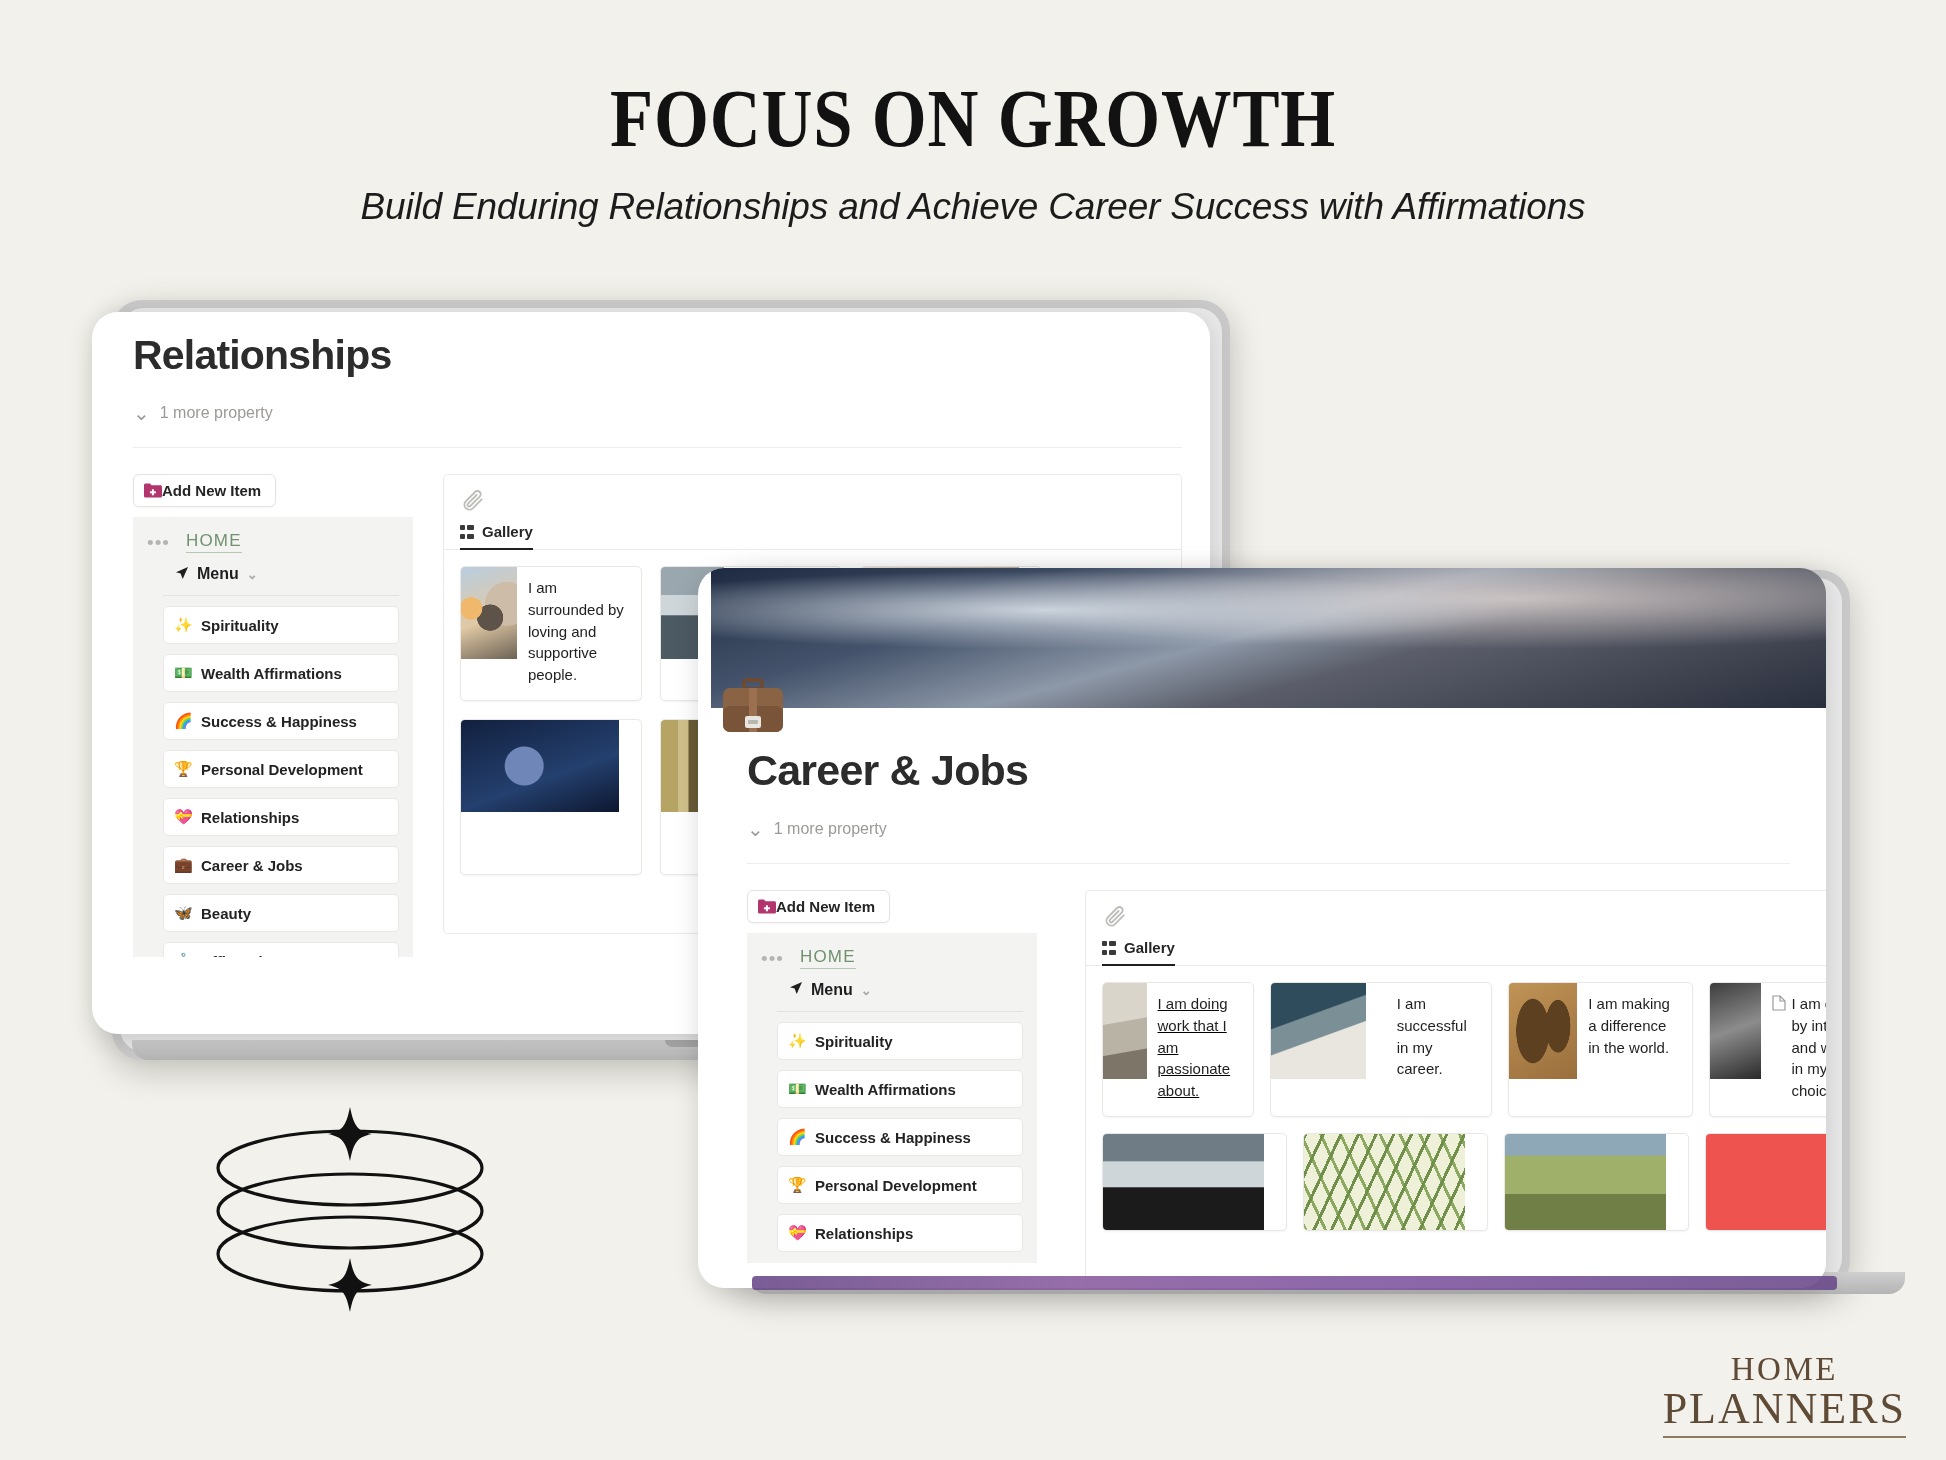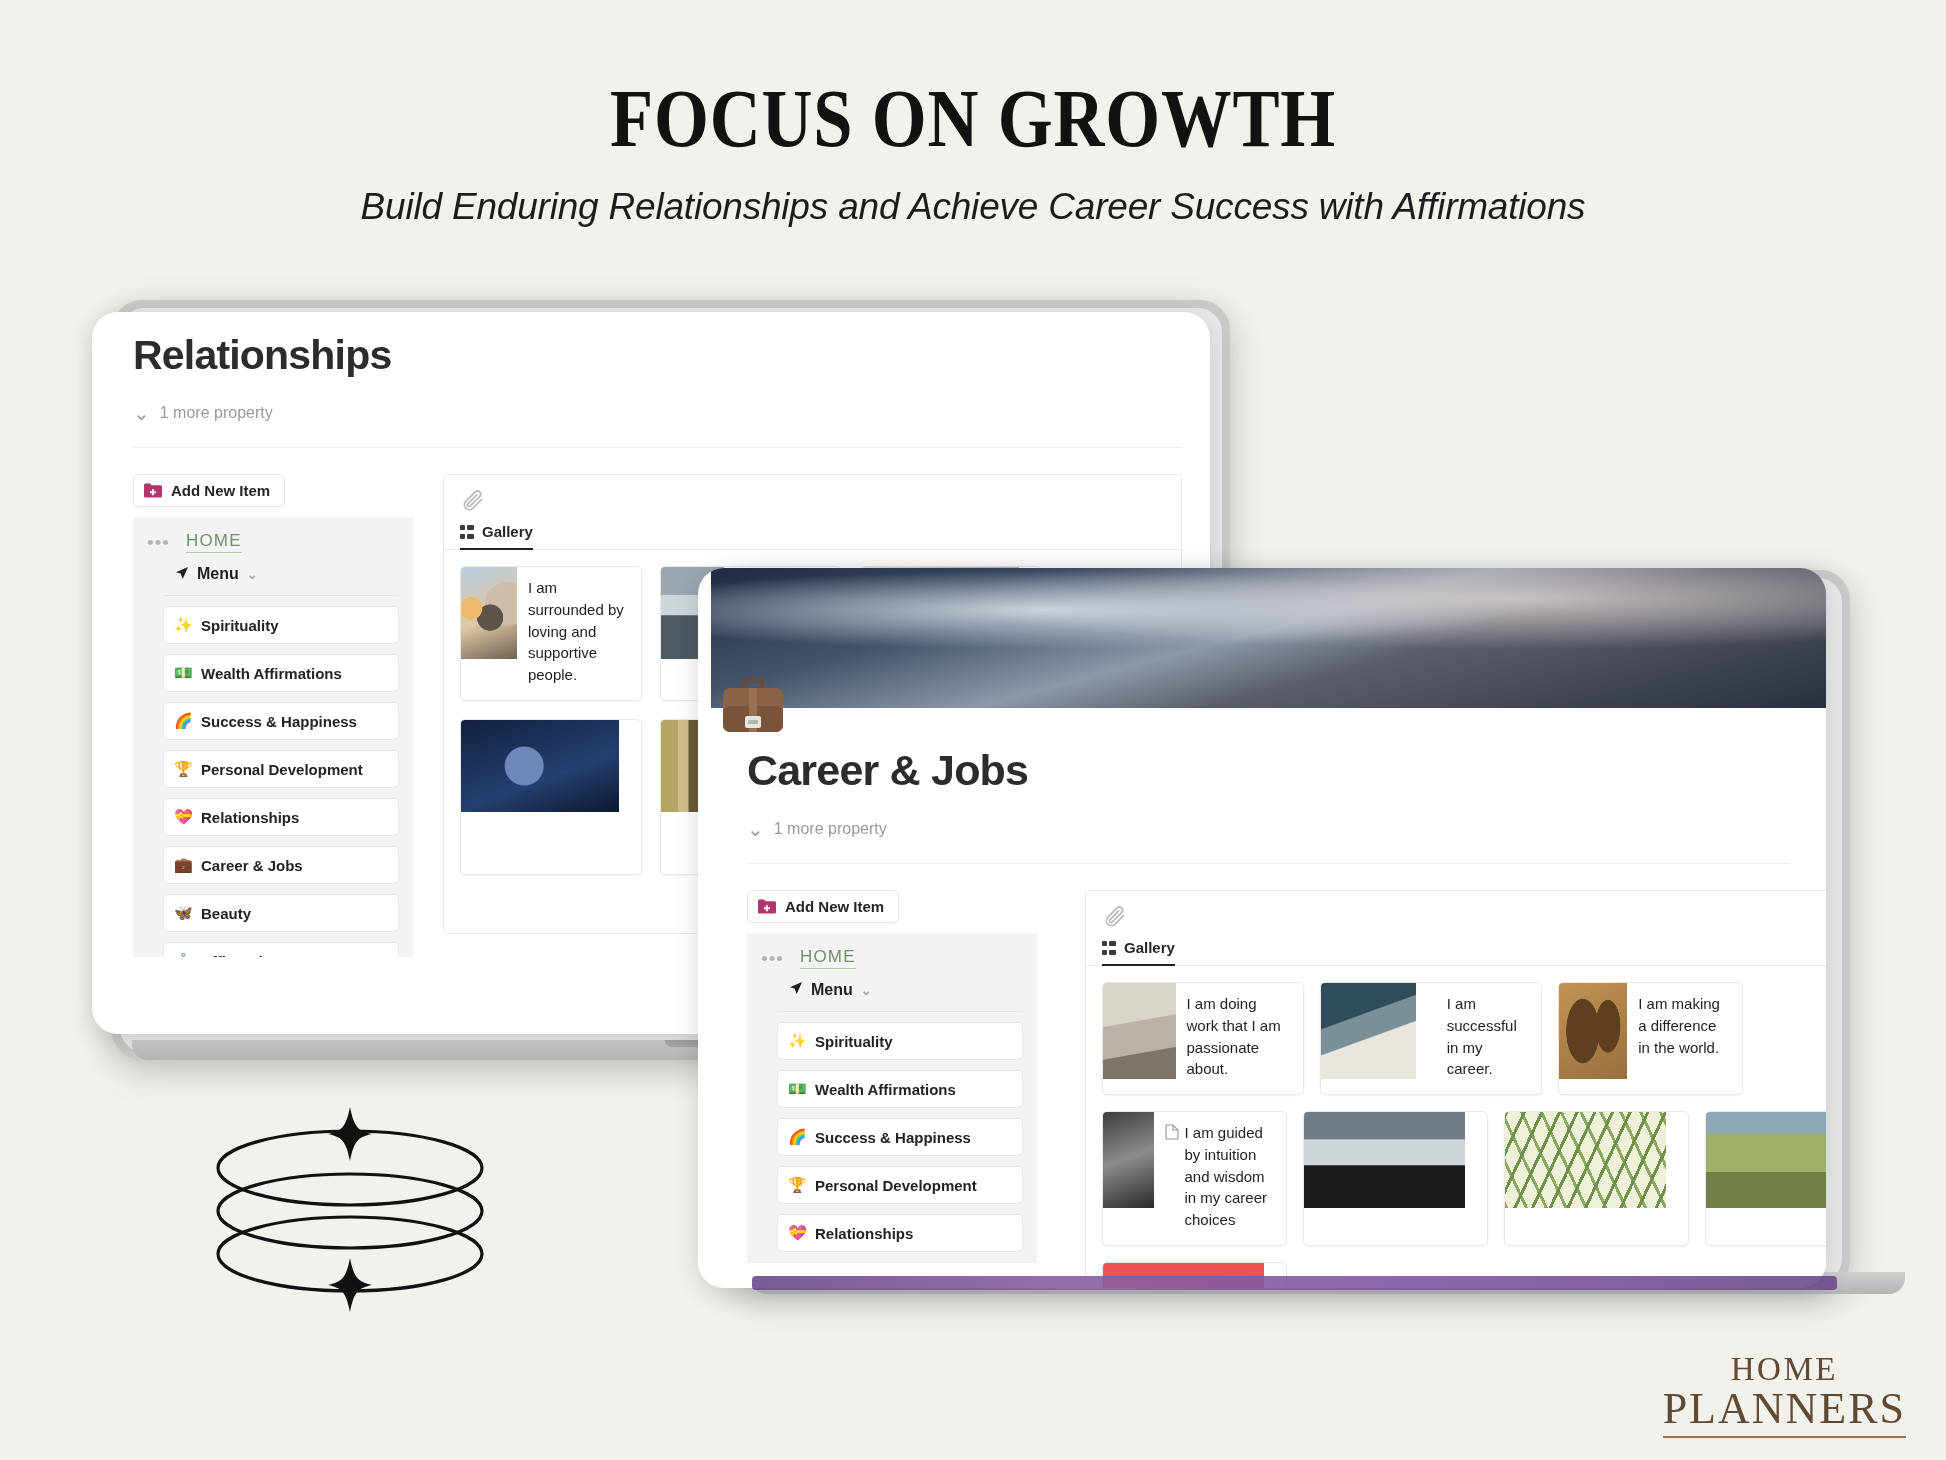--- a/index.html
+++ b/index.html
@@ -78,21 +78,20 @@
     display: flex; align-items: center; gap: 10px;
     color: #9b9a97;
     font-size: 16px;
     margin-top: 22px;
   }
   .divider-line { height: 1px; background: #eeedeb; margin-top: 22px; }
 
   .add-new-item {
     display: inline-flex;
     align-items: center;
-    gap: 9px;
     border: 1px solid #e4e3e0;
     border-radius: 6px;
     background: #fff;
     padding: 7px 14px 7px 10px;
     font-size: 15px;
     font-weight: 600;
     color: #242424;
     box-shadow: 0 1px 2px rgba(0,0,0,.04);
   }
 
@@ -483,21 +482,21 @@
                 <i></i>
                 <i></i>
               </span>
             <span>Gallery</span>
           </span>
         </div>
         <div class="tabline"></div>
 
         <div class="cards-grid" style="gap:16px; flex-wrap:wrap; width:860px;">
 
-          <div class="gcard" style="width:202px;">
+          <div class="gcard" style="width:152px;text-decoration:underline;">
             <div class="thumb" style="height:96px; background:
               linear-gradient(170deg,#d9d5cb 0 40%, #b9b3a6 41% 70%, #7d7668 71% 100%);"></div>
             <div class="cap">
               <span>I am doing work that I am passionate about.</span>
             </div>
           </div>
 
           <div class="gcard" style="width:222px;gap:20px;">
             <div class="thumb" style="height:96px; background:
               linear-gradient(160deg,#2e4c5c 0 35%, #7b8f96 36% 55%, #e9e6df 56% 100%);"></div>

